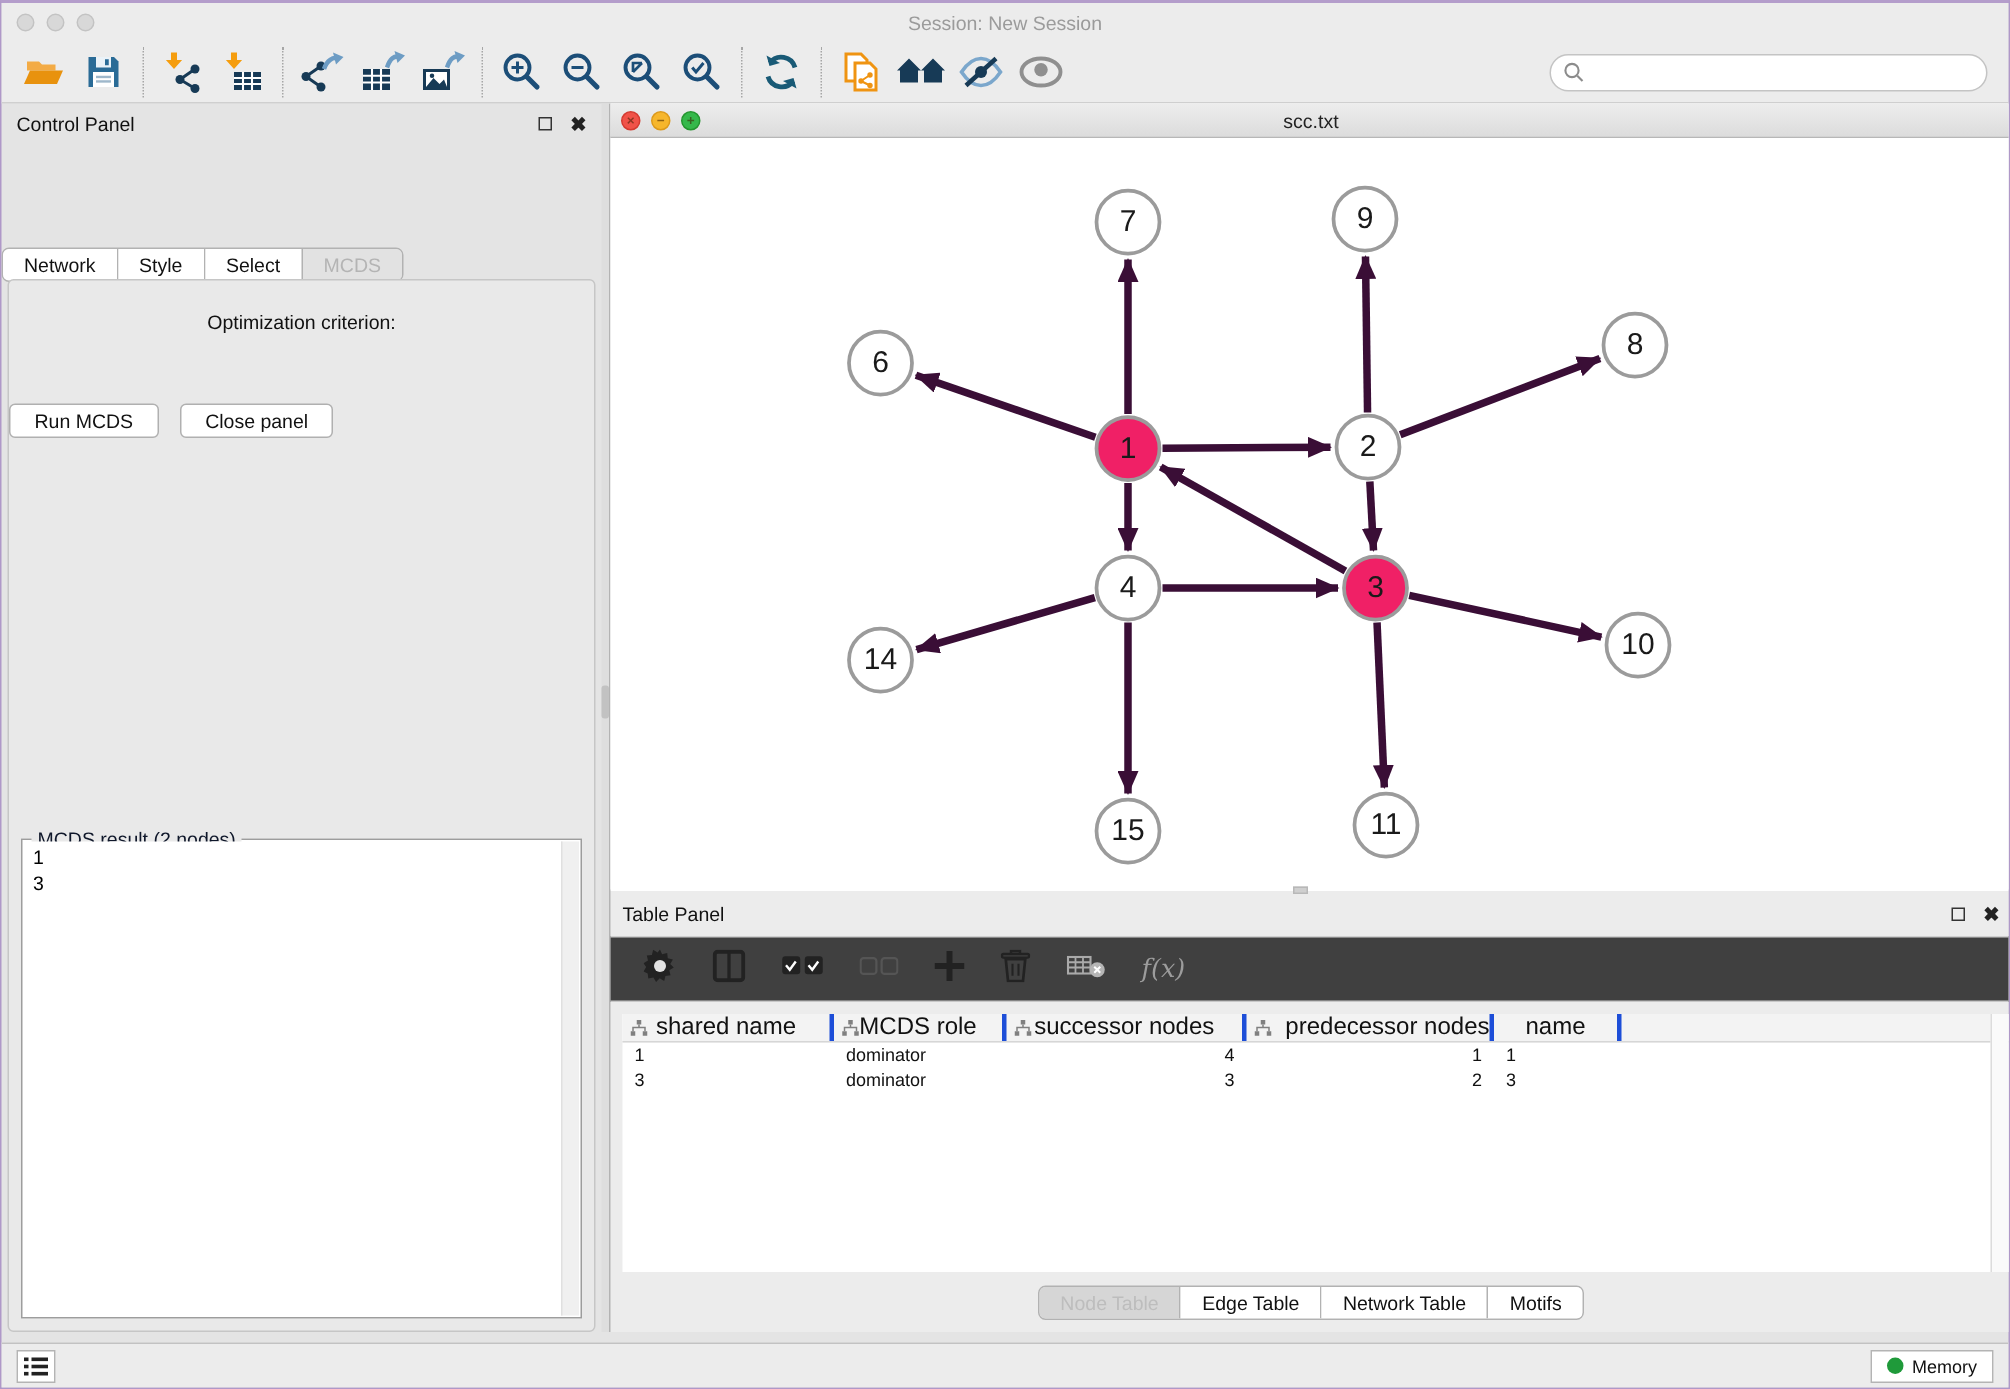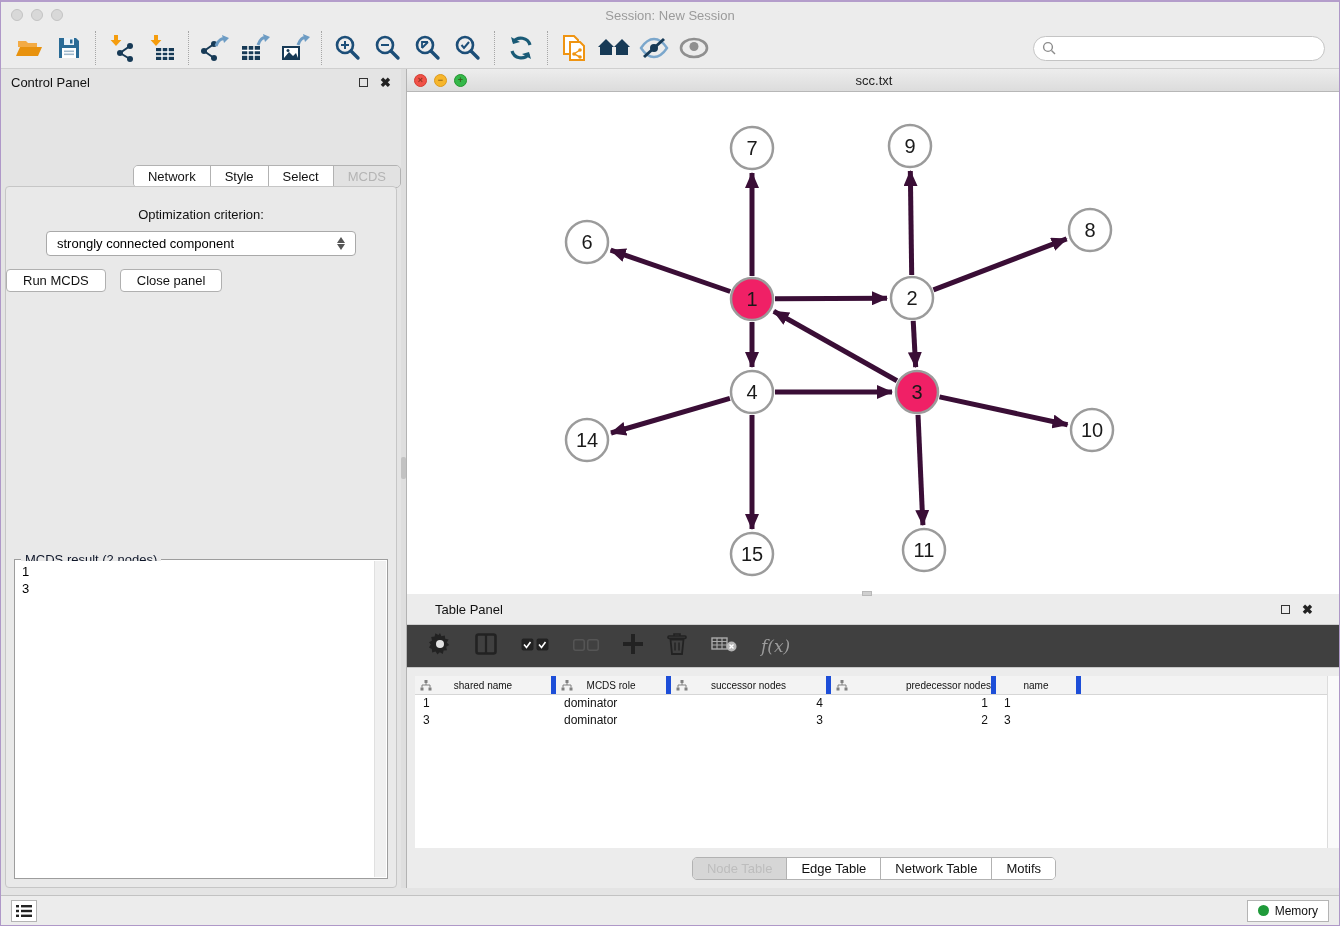--- a/index.html
+++ b/index.html
@@ -28,21 +28,21 @@
   .search-wrap input { border:none; outline:none; flex:1; font-size:13px; background:transparent;
                        font-family:"Liberation Sans", sans-serif; }
 
   
   .control-panel { position:absolute; left:0; top:67px; width:400px; height:819px; }
   .panel-head { height:27px; display:flex; align-items:center; padding:0 10px; }
   .panel-head .ptitle { font-size:13px; color:#111; }
   .panel-head .spacer { flex:1; }
   .float-box { width:9px; height:9px; border:1.5px solid #333; margin-right:12px; cursor:pointer; }
   .close-x { font-size:13px; font-weight:bold; color:#222; cursor:pointer; line-height:1; }
-  .seg-row { position:absolute; left:0; right:0; top:96px; display:flex; justify-content:flex-end; }
+  .seg-row { position:absolute; left:0; right:0; top:96px; display:flex; justify-content:flex-start; }
   .seg-group { display:flex; border-radius:5px; overflow:hidden; border:1px solid #b2b2b2; }
   .seg { padding:3px 14px; font-size:13px; background:#fff; color:#111;
          border-right:1px solid #b2b2b2; cursor:pointer; }
   .seg:last-child { border-right:none; }
   .seg.active { background:#e2e2e2; color:#b4b4b4; }
   .cp-content { position:absolute; left:4px; right:4px; top:117px; bottom:0;
                 background:#e9e9e9; border:1px solid #c6c6c6; border-radius:4px; }
   .opt-label { margin-top:20px; text-align:center; font-size:13px; color:#111; }
   .dropdown { position:absolute; left:40px; right:40px; top:44px; height:25px;
               background:#fff; border:1px solid #a9a9a9; border-radius:4px;
@@ -76,32 +76,32 @@
         color:rgba(60,30,0,0.55); cursor:pointer; }
   .tl.red { background:#f05248; border:1px solid #d43b31; }
   .tl.yellow { background:#f6b62c; border:1px solid #dd9a1b; }
   .tl.green { background:#35b84a; border:1px solid #24962f; }
   .net-title { position:absolute; left:0; right:0; text-align:center; font-size:13px; color:#222; }
   .net-canvas { position:relative; width:100%; height:501px; background:#fff; overflow:hidden; }
 
   
   .table-panel { position:absolute; left:405px; top:592px; width:935px; height:294px;
                  background:#ececec; border-left:1px solid #b3b3b3; }
-  .tp-head { height:30px; display:flex; align-items:center; padding:0 28px; }
+  .tp-head { height:30px; display:flex; align-items:center; padding:0 8px; }
   .tp-head .ptitle { font-size:13px; color:#111; }
   .tp-toolbar { height:44px; background:#404040; border-top:1px solid #cfcfcf;
                 border-bottom:1px solid #c8c8c8; display:flex; align-items:center;
                 gap:24px; padding:4px 22px; }
   .fx-label { font-family:"DejaVu Serif", serif; font-style:italic; font-size:17px; color:#9c9c9c; }
   .grid-wrap { position:absolute; left:8px; right:0; top:82px; bottom:40px; background:#fff; }
   .grid-scroll { position:absolute; top:0; bottom:0; right:0; width:14px;
                  background:#fafafa; border-left:1px solid #dcdcdc; }
   .grid-header { display:flex; height:19px; background:#f3f3f3; border-bottom:1px solid #d6d6d6; }
   .gh-cell { position:relative; display:flex; align-items:center; justify-content:center;
-             border-right:5px solid #1d4ed8; font-size:10px; color:#111; cursor:pointer; }
+             border-right:3px solid #1d4ed8; font-size:16px; color:#111; cursor:pointer; }
   .gh-cell .hier { position:absolute; left:5px; top:4px; }
   .grid-row { display:flex; height:17px; }
   .g-cell { font-size:12px; color:#111; line-height:17px; padding:0 8px; overflow:hidden; }
   .tp-tabs { position:absolute; left:0; right:0; bottom:8px; display:flex; justify-content:center; }
   .tp-tabs .seg.active { background:#d6d6d6; color:#bdbdbd; }
 
   
   .statusbar { position:absolute; left:0; bottom:0; width:100%; height:30px;
                background:#ececec; border-top:1px solid #c2c2c2;
                display:flex; align-items:center; padding:0 10px; }
@@ -280,31 +280,20 @@
     <div class="seg-row">
       <div class="seg-group" id="cp-tabs">
           <div class="seg">Network</div>
           <div class="seg">Style</div>
           <div class="seg">Select</div>
           <div class="seg active">MCDS</div>
         </div>
     </div>
     <div class="cp-content">
       <div class="opt-label">Optimization criterion:</div>
-      <div class="dropdown">
-        <span>strongly connected component</span>
-        <span class="dd-arrows">
-          <svg width="8" height="6" viewBox="0 0 8 6">
-              <path d="M4 0l4 6H0z" fill="#555"></path>
-            </svg>
-          <svg width="8" height="6" viewBox="0 0 8 6">
-              <path d="M4 6L0 0h8z" fill="#555"></path>
-            </svg>
-        </span>
-      </div>
       <div class="btn-row">
         <button class="aqua-btn">Run MCDS</button>
         <button class="aqua-btn">Close panel</button>
       </div>
       <div class="result-fieldset">
         <span class="result-legend">MCDS result (2 nodes)</span>
         <div class="result-area" id="result-area">1
 3</div>
         <div class="result-scroll"></div>
       </div>

